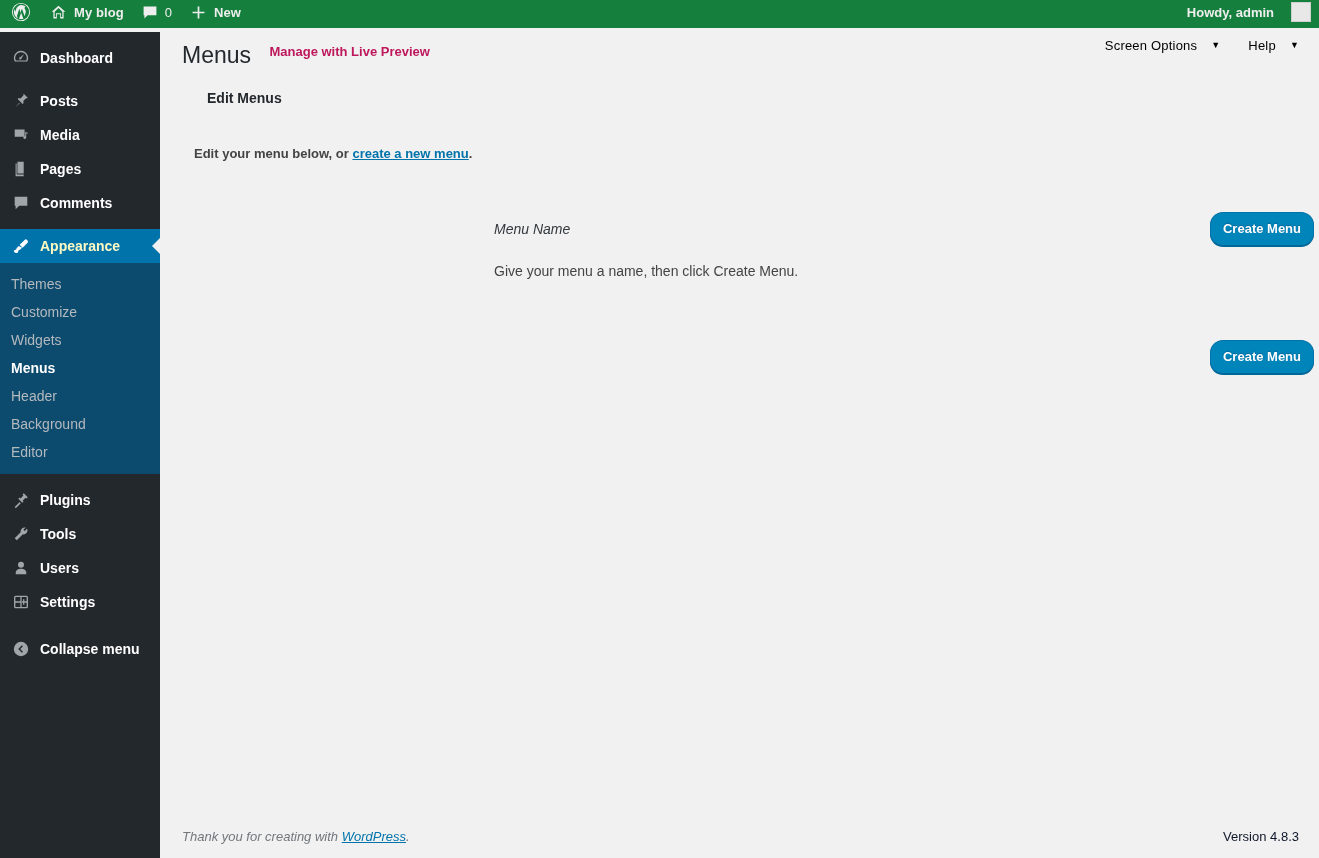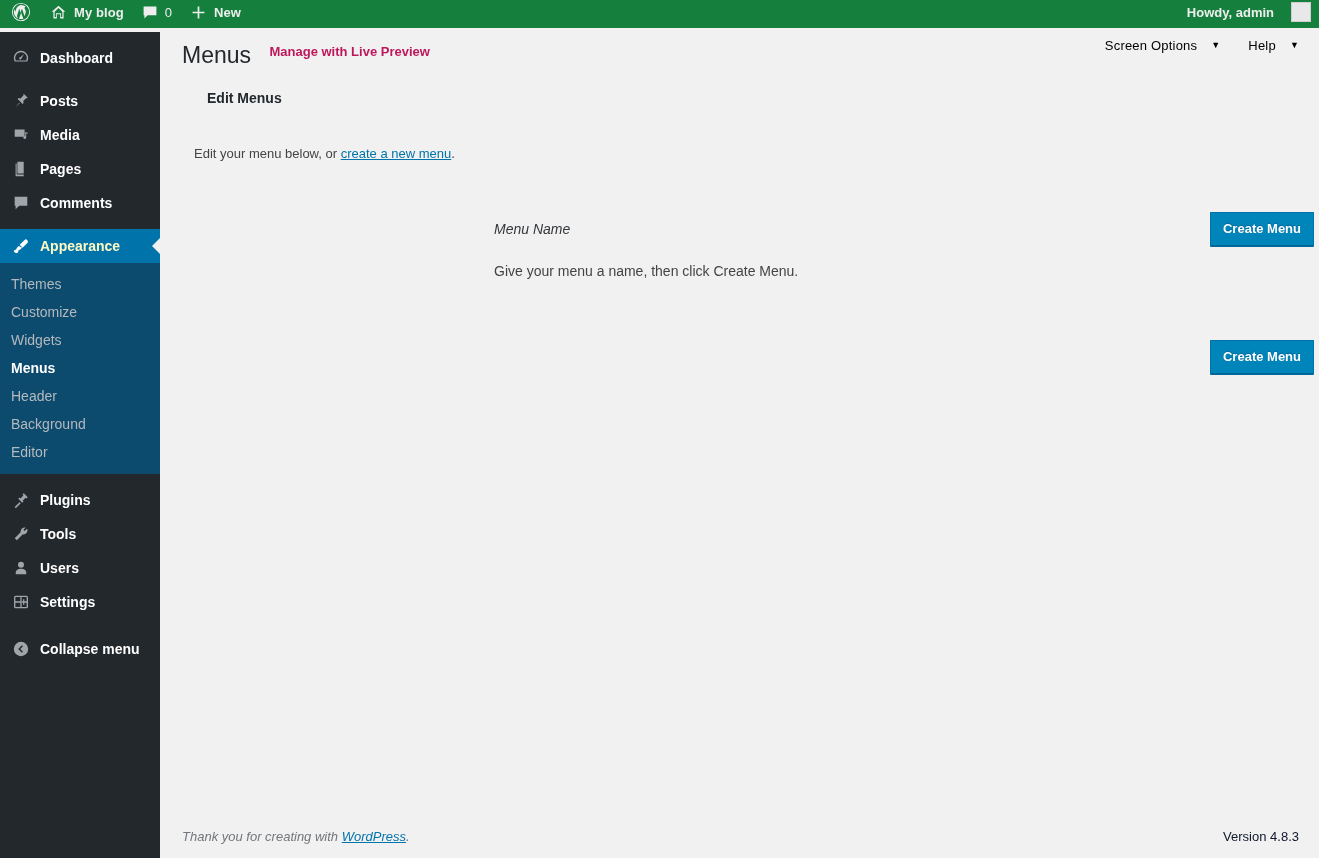--- a/index.html
+++ b/index.html
@@ -146,20 +146,21 @@
     padding: 5px 9px;
     line-height: 16px;
   }
 
   .menu-intro {
     font-size: 13px;
     color: #444;
     margin-top: 34px;
     margin-left: 12px;
     line-height: 18px;
+    font-weight: bold;
   }
   .menu-intro a { color: #0073aa; }
 
   
   .menu-edit-area {
     position: relative;
     margin-top: 20px;
     min-height: 220px;
   }
   .menu-name-row {
@@ -183,21 +184,21 @@
     top: 78px;
     font-size: 14px;
     color: #444;
     line-height: 20px;
   }
 
   .button-primary {
     background: #0085ba;
     border: 1px solid #0073aa;
     border-bottom-color: #006799;
-    border-radius: 1px;
+    border-radius: 13px;
     color: #fff;
     font-size: 13px;
     font-weight: bold;
     line-height: 1;
     padding: 9px 12px 10px;
     cursor: pointer;
     box-shadow: 0 1px 0 #006799;
     text-shadow: 0 -1px 1px #006799;
     font-family: "Liberation Sans", sans-serif;
     white-space: nowrap;

